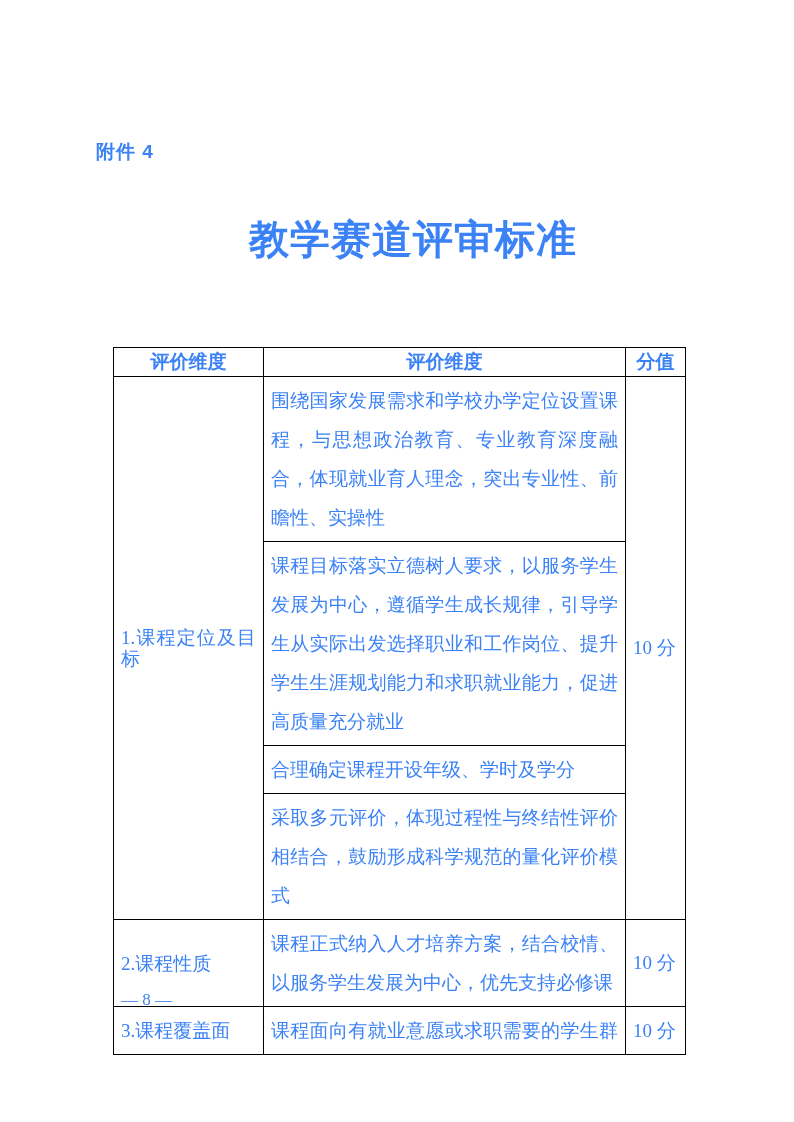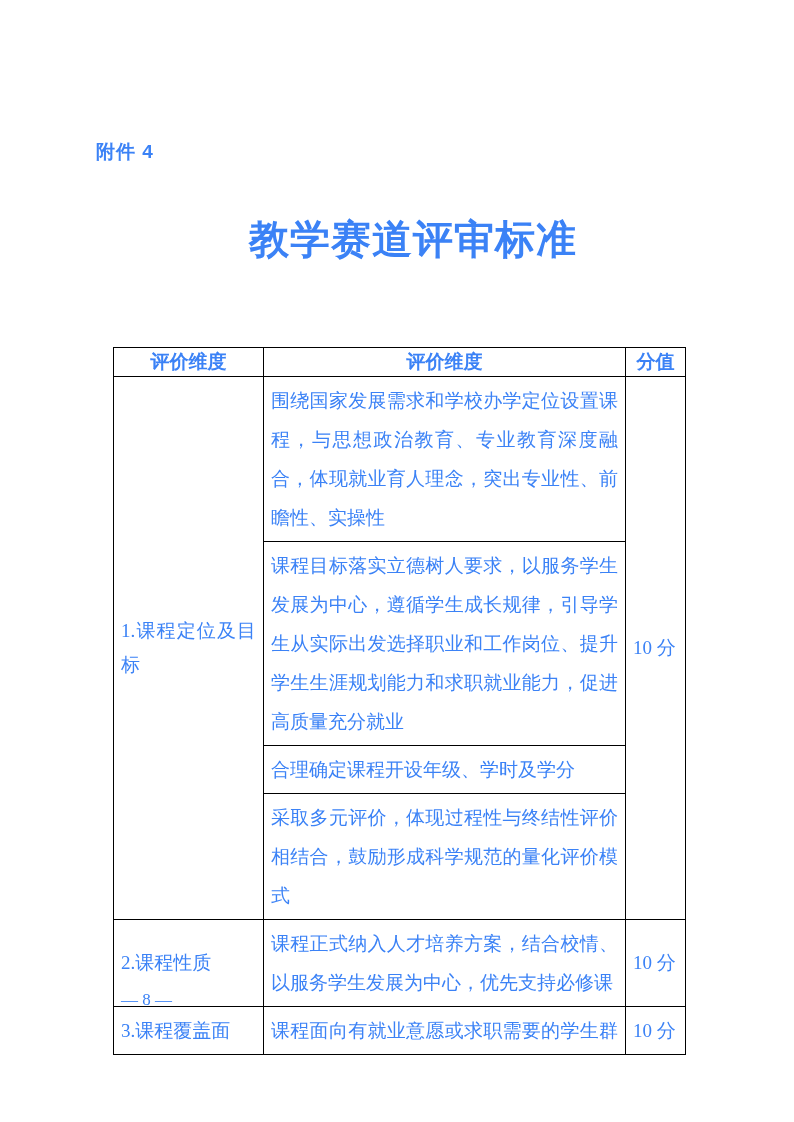--- a/index.html
+++ b/index.html
@@ -68,21 +68,21 @@
     font-size: 19px;
     text-align: center;
     height: 28px;
     padding: 0 2px;
   }
   col.c-dim   { width: 150px; }
   col.c-point { width: 362px; }
   col.c-score { width: 60px; }
   td.dim-cell {
     text-align: justify;
-    line-height: 34px;
+    line-height: 21px;
     padding: 0 6px;
   }
   td.point-cell {
     text-align: justify;
     line-height: 39px;
     padding: 0 8px;
   }
   td.point-cell.fill-line {
     text-align-last: justify;
   }

